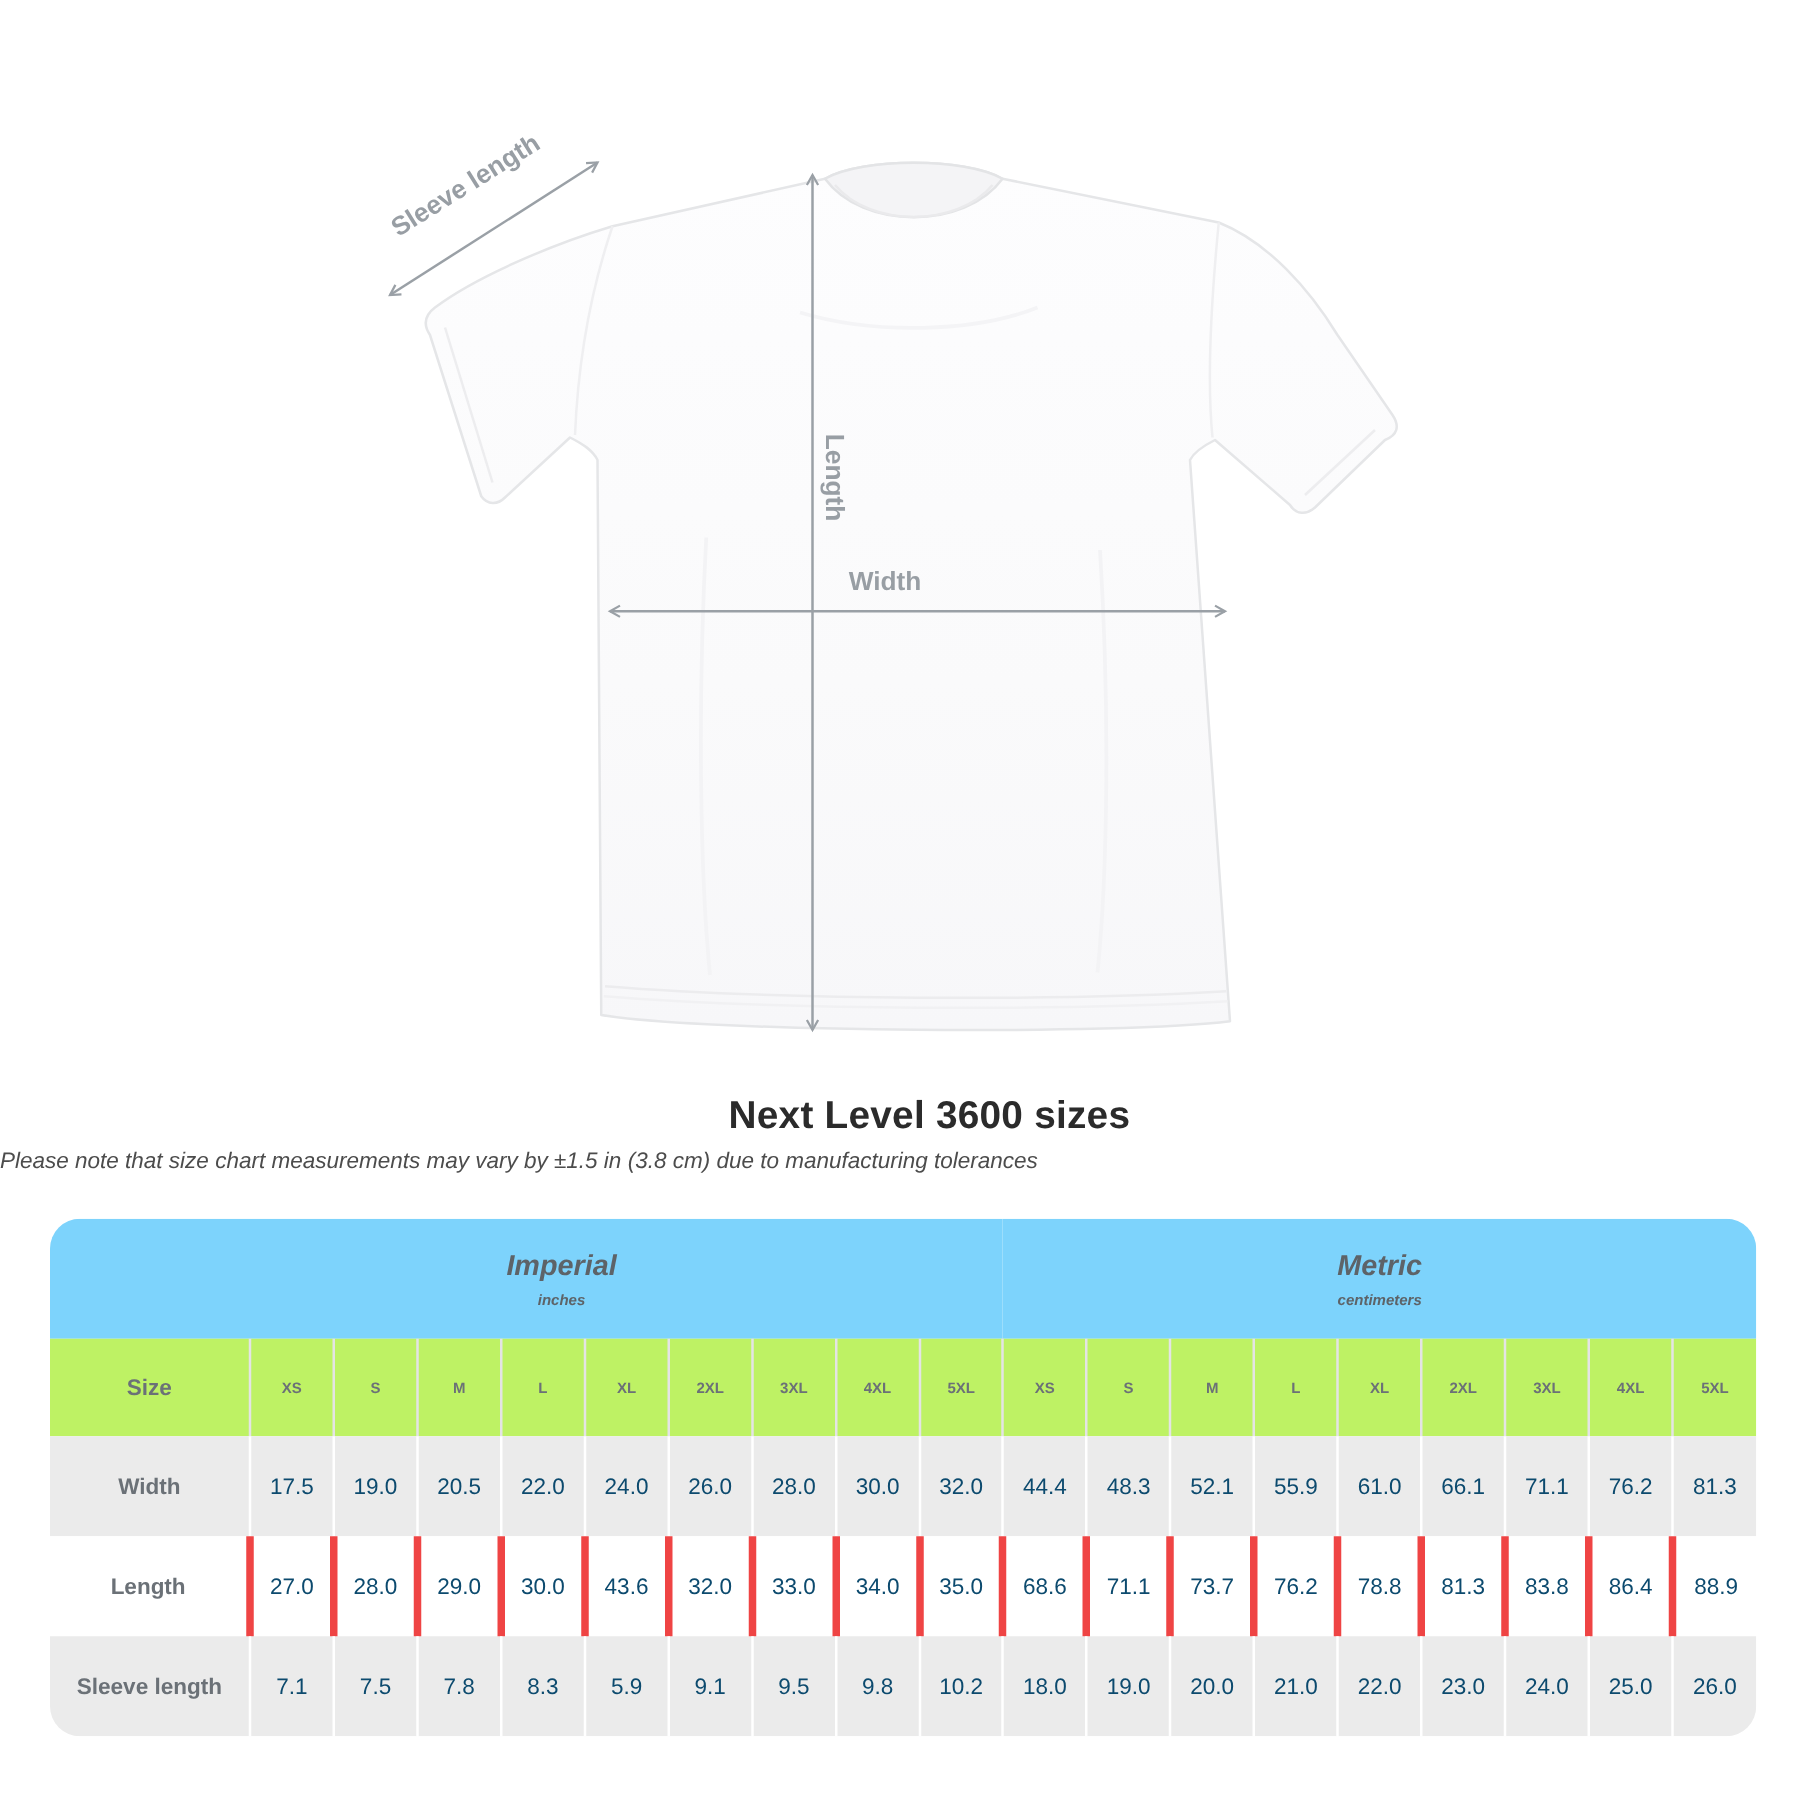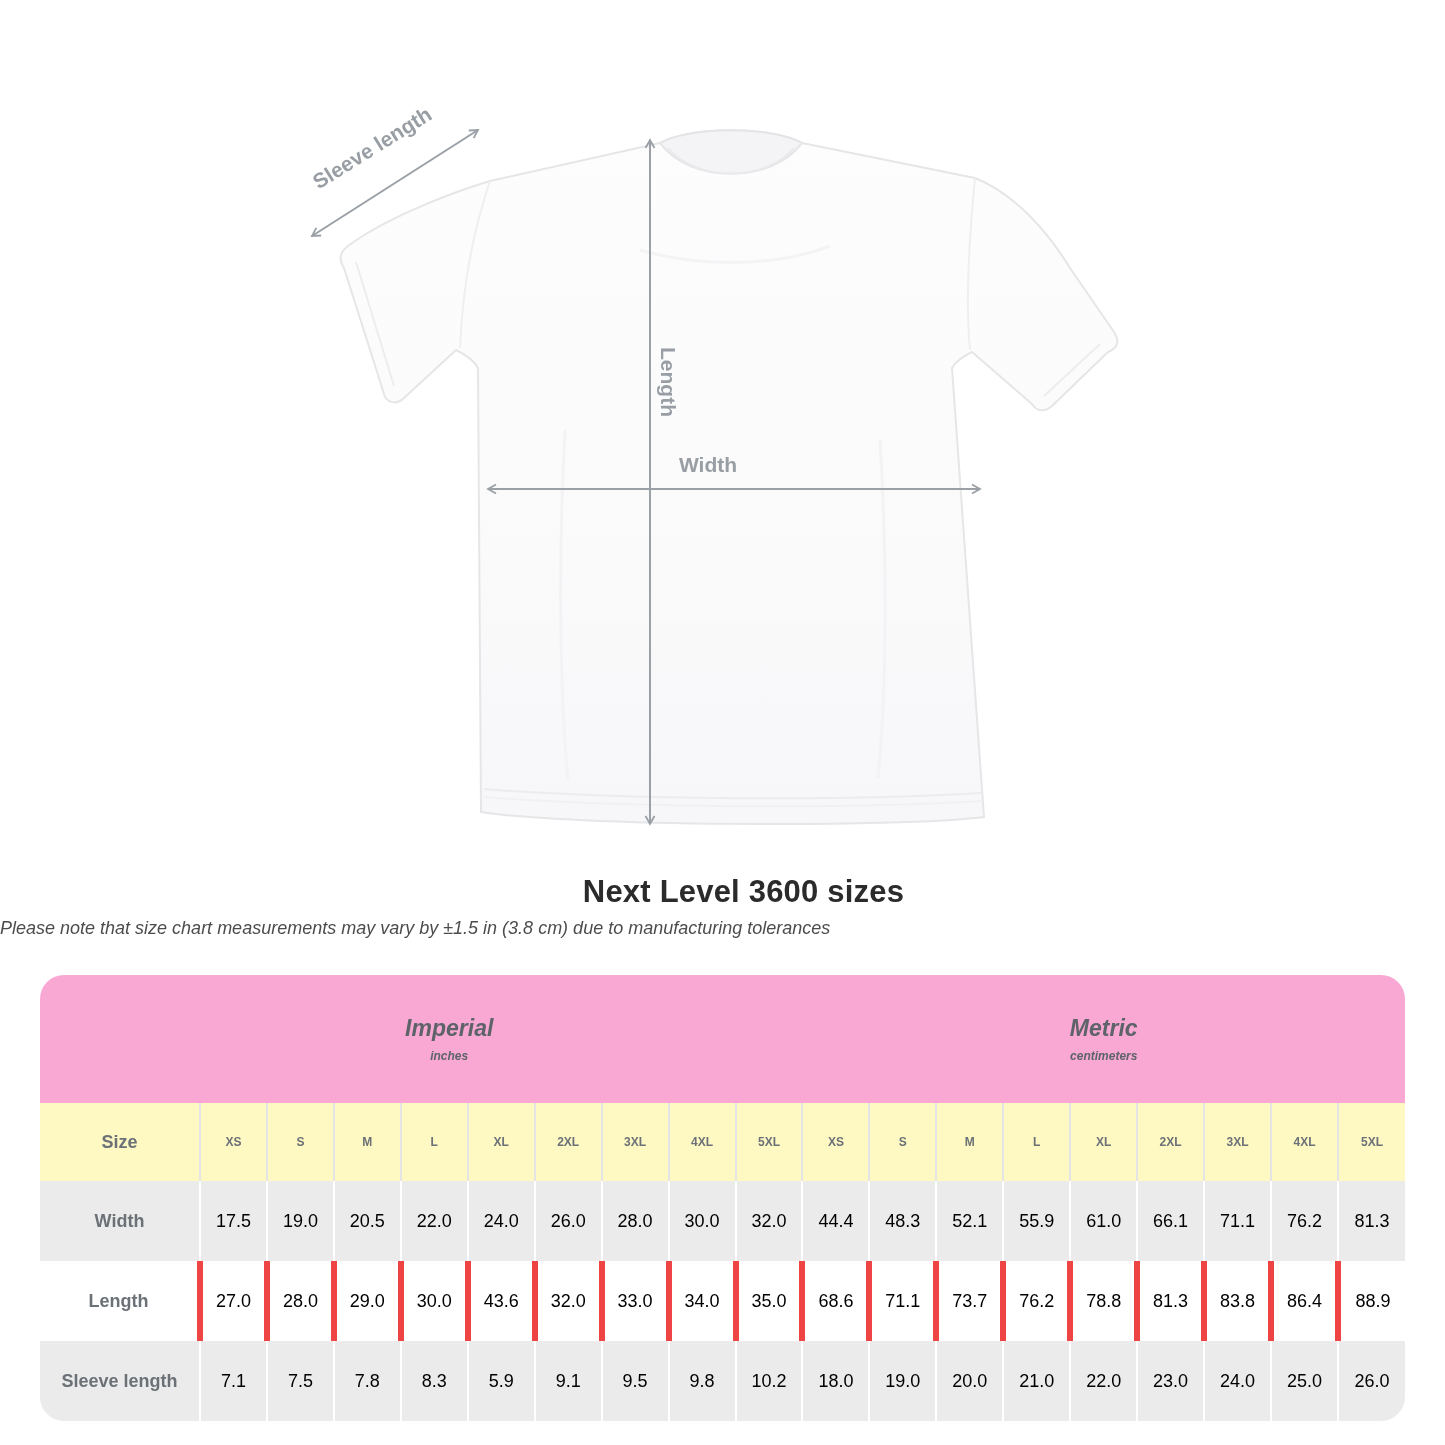--- a/index.html
+++ b/index.html
@@ -36,41 +36,41 @@
     border-radius: 24px;
     overflow: hidden;
   }
   table.size-table {
     width: 100%;
     border-collapse: collapse;
     table-layout: fixed;
   }
   col.label-col { width: 160px; }
   .group-row th {
-    background: #f9a8d4;
+    background: #7dd3fc;
     height: 96px;
     vertical-align: middle;
     text-align: center;
-    padding: 16px;
+    padding: 0;
   }
   .group-row th.imperial-group .group-inner { padding-left: 56px; }
   .group-title {
     font-size: 23px;
     font-weight: bold;
     font-style: italic;
     color: #5d6368;
   }
   .group-sub {
     font-size: 12px;
     font-style: italic;
     color: #5d6368;
     margin-top: 7px;
   }
   tr.size-row th {
-    background: #fef9c3;
+    background: #bef264;
     height: 78px;
     text-align: center;
     vertical-align: middle;
     font-weight: bold;
     color: #6b7177;
     padding: 0;
   }
   tr.size-row th.corner-cell { font-size: 18px; }
   tr.size-row th.size-cell {
     font-size: 12px;
@@ -82,21 +82,21 @@
     vertical-align: middle;
     font-weight: bold;
     font-size: 18px;
     color: #6b7177;
     padding: 0;
   }
   tbody td.value-cell {
     text-align: center;
     vertical-align: middle;
     font-size: 18px;
-    color: #000000;
+    color: #0c4a6e;
     padding: 0;
   }
   tbody tr.shade { background: #ebebeb; }
   tbody tr.plain { background: #ffffff; }
   tbody tr.plain td.value-cell { border-left: 6px solid #ef4444; }
   tbody tr.shade td.value-cell { border-left: 2px solid #ffffff; }
 </style>
 </head>
 <body>
 

